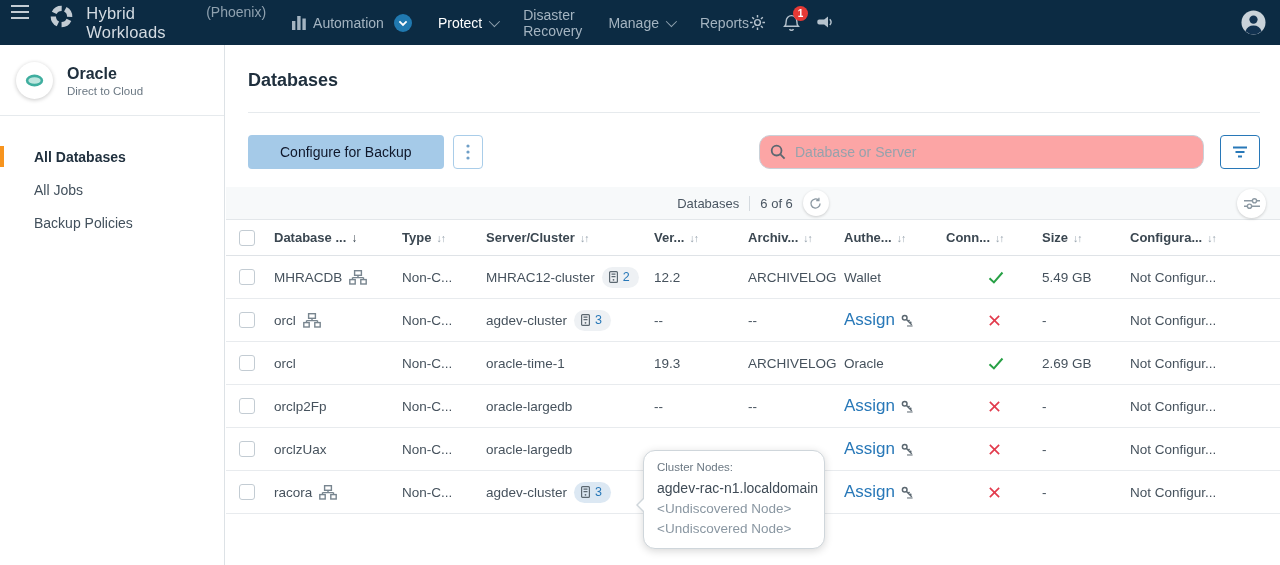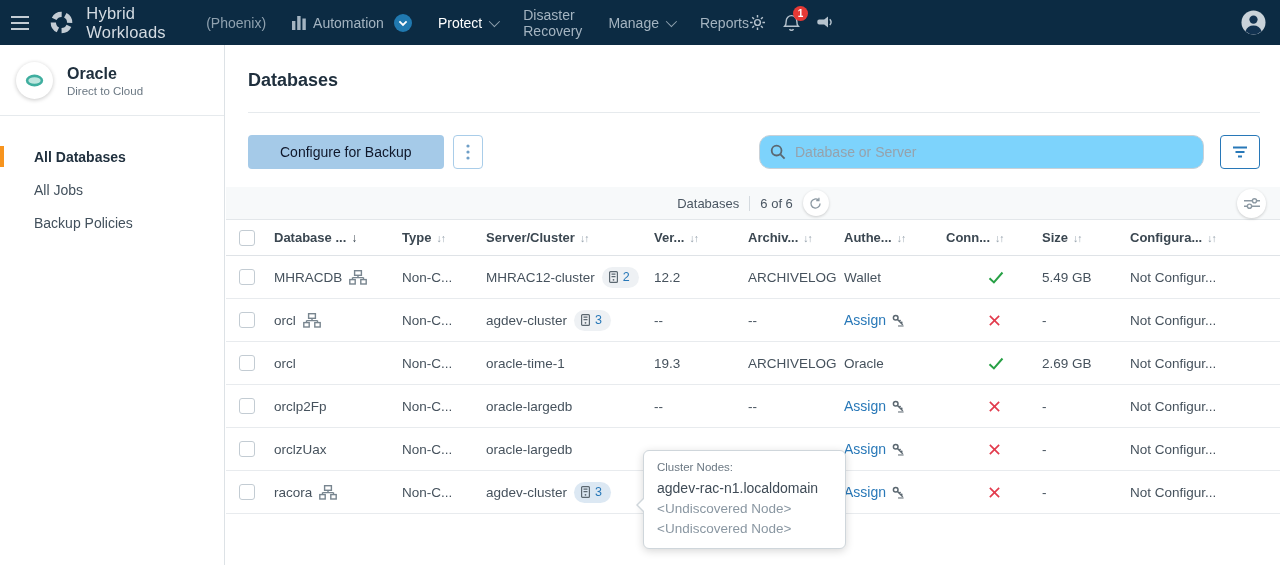--- a/index.html
+++ b/index.html
@@ -2,21 +2,21 @@
 <html style="--navbar-bg: #0c2b43; --accent: #2878b8; --orange: #f7941e; --badge-red: #e53935; --disabled-blue: #a5cae8; --green: #27a045; --red: #e23b4d; --teal: #3fae9f;"><head>
 <meta charset="utf-8">
 <style>
   * { margin:0; padding:0; box-sizing:border-box; }
   html,body { width:1280px; height:565px; overflow:hidden; background:#fff;
     font-family:"Liberation Sans","DejaVu Sans",sans-serif; }
 
   
   .navbar { position:absolute; left:0; top:0; width:1280px; height:45px;
     background:var(--navbar-bg); display:flex; align-items:center; color:#b6c3ce; z-index:30; }
-  .nav-left { display:flex; align-items:center; gap:0; }
+  .nav-left { display:flex; gap:0; }
   .hamburger { width:46px; display:flex; justify-content:center; cursor:pointer; color:#c3ccd4; }
   .brand-logo { color:#c3ccd4; margin:0 12px 0 10px; display:flex; }
   .brand-name { color:#d3dbe2; font-size:16.5px; letter-spacing:.2px; }
   .brand-suffix { color:#8fa1af; font-size:14px; margin-left:6px; }
   .nav-items { display:flex; align-items:center; margin-left:26px; gap:26px; }
   .nav-item { display:flex; align-items:center; gap:7px; font-size:14px; color:#a4b4c1; cursor:pointer; }
   .nav-item.active .nav-label { color:#fff; font-weight:400; }
   .chev { width:8px; height:8px; border-right:1.6px solid #8fa1af; border-bottom:1.6px solid #8fa1af;
     transform:rotate(45deg) translateY(-2px); display:inline-block; }
   .nav-right { margin-left:auto; display:flex; align-items:center; gap:17px; padding-right:14px; }
@@ -50,21 +50,21 @@
     border-radius:4px; padding:7px 13px; cursor:pointer; font-family:inherit; }
   .head-divider { border:none; border-top:1px solid #e6eaed; margin:21px 20px 0 22px; }
 
   .toolbar { display:flex; align-items:center; padding:22px 20px 0 22px; }
   .btn-disabled { background:var(--disabled-blue); color:#0f172a; border:none; border-radius:4px;
     font-size:14px; padding:8px 32px; height:34px; font-family:inherit; cursor:default; }
   .btn-kebab { width:30px; height:34px; margin-left:9px; background:#fff; border:1px solid #a9cde9;
     border-radius:4px; color:#6f9fc7; display:flex; align-items:center; justify-content:center; cursor:pointer; }
   .toolbar-spacer { flex:1; }
   .searchbox { display:flex; align-items:center; width:445px; height:34px; border:1px solid #c9d1d8;
-    border-radius:11px; background:#7dd3fc; padding:0 10px; gap:9px; color:#5b6770; }
+    border-radius:11px; background:#fca5a5; padding:0 10px; gap:9px; color:#5b6770; }
   .searchbox input { border:none; outline:none; flex:1; font-size:14px; color:#42505c;
     font-family:inherit; background:transparent; }
   .searchbox input::placeholder { color:#96a2ac; }
   .btn-filter { width:40px; height:34px; margin-left:16px; background:#fff; border:1px solid var(--accent);
     border-radius:4px; color:var(--accent); display:flex; align-items:center; justify-content:center; cursor:pointer; }
 
   
   .gridbar { position:relative; margin-top:18px; height:33px; background:#f7f9fa;
     border-bottom:1px solid #e3e7ea; display:flex; align-items:center; justify-content:center; gap:10px; }
   .gridbar-title { font-size:13px; color:#4a5662; }
@@ -89,28 +89,28 @@
   .tcell { font-size:13.5px; color:#46525d; padding-left:6px; white-space:nowrap; overflow:hidden;
     display:flex; align-items:center; gap:7px; }
   .cb-cell { justify-content:center; padding-left:0; }
   .checkbox { width:16px; height:16px; border:1.5px solid #c3ccd3; border-radius:3px; background:#fff; cursor:pointer; }
   .cluster-ic { color:#78858f; display:flex; }
   .node-badge { display:inline-flex; align-items:center; gap:5px; background:#eef1f4; border-radius:11px;
     height:21px; padding:0 9px 0 7px; cursor:pointer; }
   .node-badge.hl { background:#dce8f3; }
   .node-badge .srv { color:#5b6770; display:flex; }
   .node-badge .cnt { font-size:12.5px; color:var(--accent); }
-  .assign { color:var(--accent); font-size:14px; text-decoration:none; display:inline-flex;
+  .assign { color:var(--accent); font-size:17px; text-decoration:none; display:inline-flex;
     align-items:center; gap:6px; cursor:pointer; }
   .assign .key { color:#5b6770; display:flex; }
   .conn-cell { padding-left:48px; }
 
   
-  .tooltip { position:absolute; left:643px; top:450px; width:203px; background:#fff;
-    border:1px solid #cfd6db; border-radius:6px; box-shadow:0 2px 8px rgba(0,0,0,.16);
+  .tooltip { position:absolute; left:643px; top:450px; width:182px; background:#fff;
+    border:1px solid #cfd6db; border-radius:12px; box-shadow:0 2px 8px rgba(0,0,0,.16);
     padding:10px 13px 12px 13px; z-index:40; }
   .tooltip::before { content:""; position:absolute; left:-8px; top:46px; border-top:8px solid transparent;
     border-bottom:8px solid transparent; border-right:8px solid #cfd6db; }
   .tooltip::after { content:""; position:absolute; left:-6.5px; top:47px; border-top:7px solid transparent;
     border-bottom:7px solid transparent; border-right:7px solid #fff; }
   .tt-title { font-size:11.5px; color:#6b7883; margin-bottom:7px; }
   .tt-node { font-size:13.5px; color:#8a97a2; margin-top:5px; white-space:nowrap; }
   .tt-node.first { font-size:14px; color:#3f4b56; }
 </style>
 </head>

